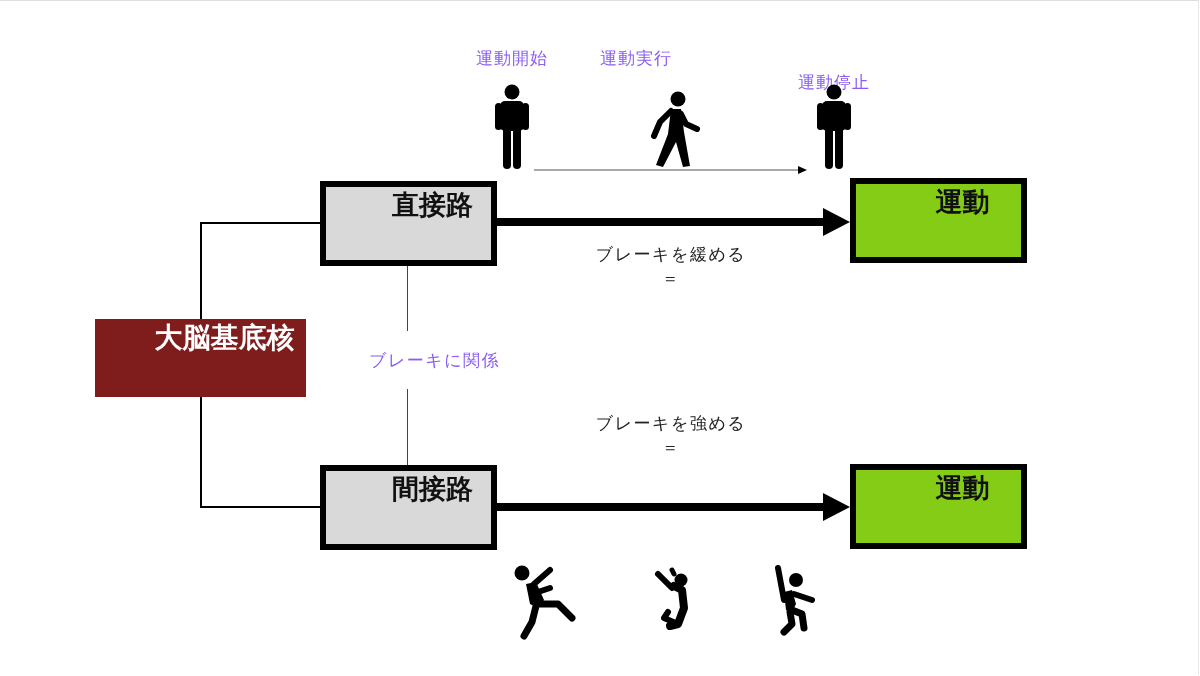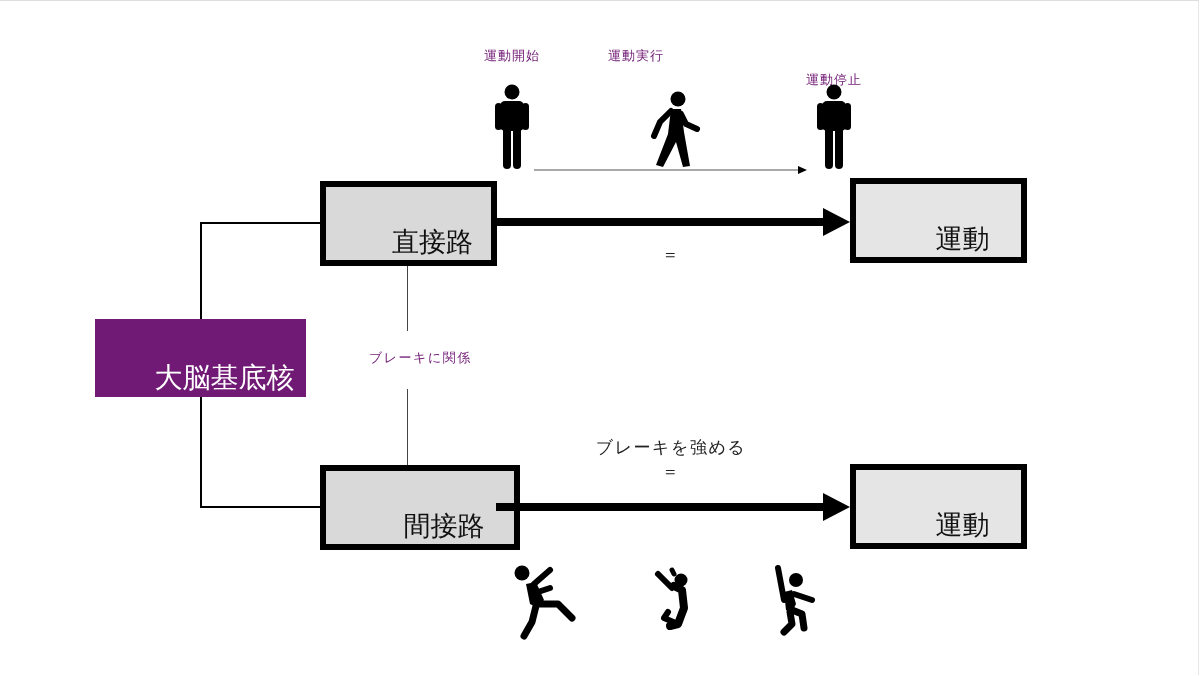--- a/index.html
+++ b/index.html
@@ -1,27 +1,27 @@
 <!DOCTYPE html>
 <html><head>
   <meta charset="utf-8">
   <style>
     html, body { margin: 0; padding: 0; background: #ffffff; }
     body { width: 1200px; height: 676px; position: relative; overflow: hidden;
            font-family: "DejaVu Sans", "Liberation Sans", sans-serif; color: #1a1a1a; }
     .frame { position: absolute; left: 0; top: 0; width: 1198px; height: 674px;
              border-top: 1px solid #dedede; border-right: 1px solid #e6e6e6; }
-    .lbl { position: absolute; font-size: 13px; letter-spacing: 1px; white-space: nowrap; color: #701a75; }
+    .lbl { position: absolute; font-size: 17px; letter-spacing: 1px; white-space: nowrap; color: #8b5cf6; }
     .center { text-align: center; transform: translateX(-50%); }
     .box { position: absolute; box-sizing: border-box; border: 6px solid #000;
-           display: flex; align-items: flex-end; justify-content: center;
-           font-weight: normal; font-size: 27px; color: #111; padding-left: 48px; }
+           display: flex; align-items: flex-start; justify-content: center;
+           font-weight: bold; font-size: 27px; color: #111; padding-left: 48px; }
     .box.gray { background: #d9d9d9; }
-    .box.white { background: #e5e5e5; }
-    .box.black { background: #701a75; color: #ffffff; border: none; font-size: 28px; }
+    .box.white { background: #84cc16; }
+    .box.black { background: #7f1d1d; color: #ffffff; border: none; font-size: 28px; }
     .line { position: absolute; background: #000; }
     svg.icon { position: absolute; overflow: visible; }
     .note { position: absolute; font-size: 17px; letter-spacing: 1.5px; color: #222;
             text-align: center; line-height: 24px; transform: translateX(-50%); white-space: nowrap; }
   </style>
 </head>
 <body>
 
 <div class="frame"></div>
 
@@ -69,21 +69,21 @@
 <div class="lbl" style="left:339px; top:349px; letter-spacing:1.5px;margin-left:30px;">ブレーキに関係</div>
 
 <div class="box black" style="left:95px; top:319px; width:211px; height:78px;">
   <span>大脳基底核</span>
 </div>
 
 <div class="box gray" style="left:320px; top:181px; width:177px; height:85px;">
   <span>直接路</span>
 </div>
 
-<div class="box gray" style="left:320px; top:465px; width:200px; height:85px;">
+<div class="box gray" style="left:320px; top:465px; width:177px; height:85px;">
   <span>間接路</span>
 </div>
 
 <svg class="icon" style="left:496px; top:207px;" width="356" height="30" viewBox="0 0 356 30">
   <rect x="0" y="11" width="330" height="8" fill="#000"></rect>
   <polygon points="327,1 354,15 327,29" fill="#000"></polygon>
 </svg>
 
 <svg class="icon" style="left:496px; top:492px;" width="356" height="30" viewBox="0 0 356 30">
   <rect x="0" y="11" width="330" height="8" fill="#000"></rect>
@@ -91,24 +91,25 @@
 </svg>
 
 <div class="box white" style="left:850px; top:178px; width:177px; height:85px;">
   <span>運動</span>
 </div>
 <div class="box white" style="left:850px; top:464px; width:177px; height:85px;">
   <span>運動</span>
 </div>
 
 <div class="note" style="left:671px; top:242px;">
+  <div>ブレーキを緩める</div>
   <div>＝</div>
 </div>
 
-<div class="note" style="left:671px; top:411px;margin-top:24px;">
+<div class="note" style="left:671px; top:411px;">
   <div>ブレーキを強める</div>
   <div>＝</div>
 </div>
 
 <svg class="icon" style="left:514px; top:564px;" width="66" height="76" viewBox="0 0 66 76">
   <circle cx="8" cy="9" r="7.5" fill="#000"></circle>
   <path d="M12 20 L22 18 L30 36 L24 44 L16 40 Z" fill="#000"></path>
   <path d="M20 20 L36 6" stroke="#000" stroke-width="6" stroke-linecap="round"></path>
   <path d="M24 28 L36 24" stroke="#000" stroke-width="6" stroke-linecap="round"></path>
   <path d="M26 40 L44 40 L58 54" stroke="#000" stroke-width="7" stroke-linecap="round" stroke-linejoin="round" fill="none"></path>

